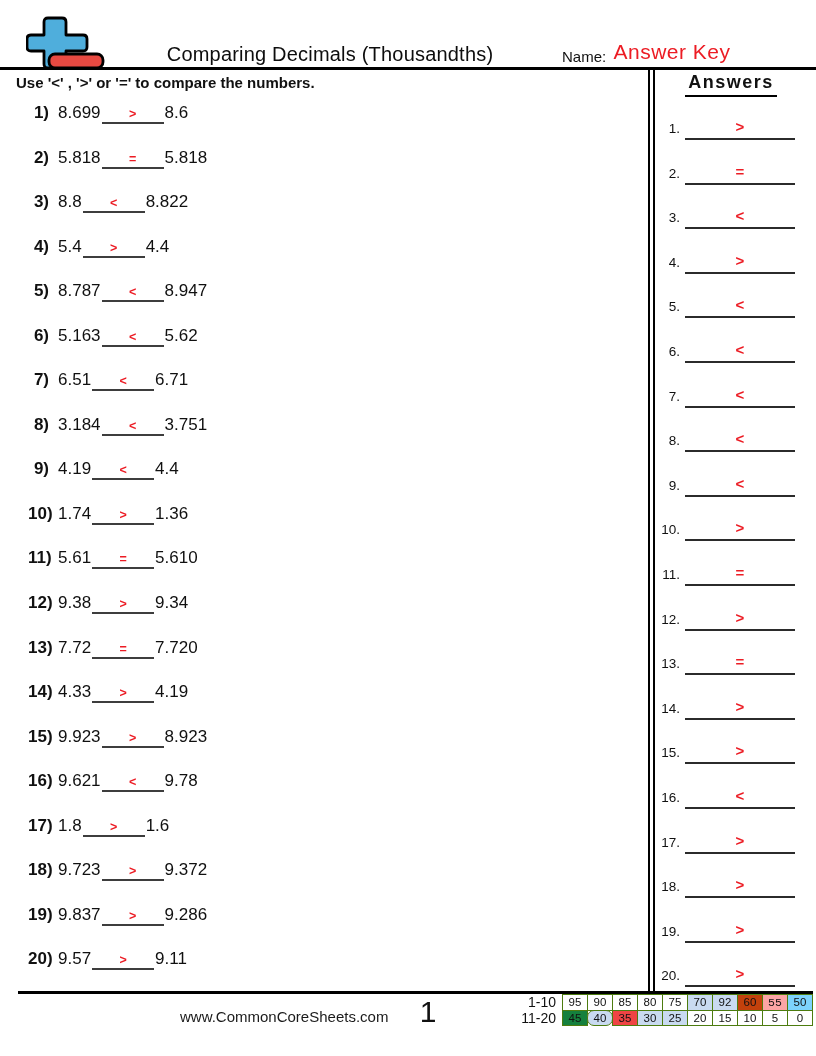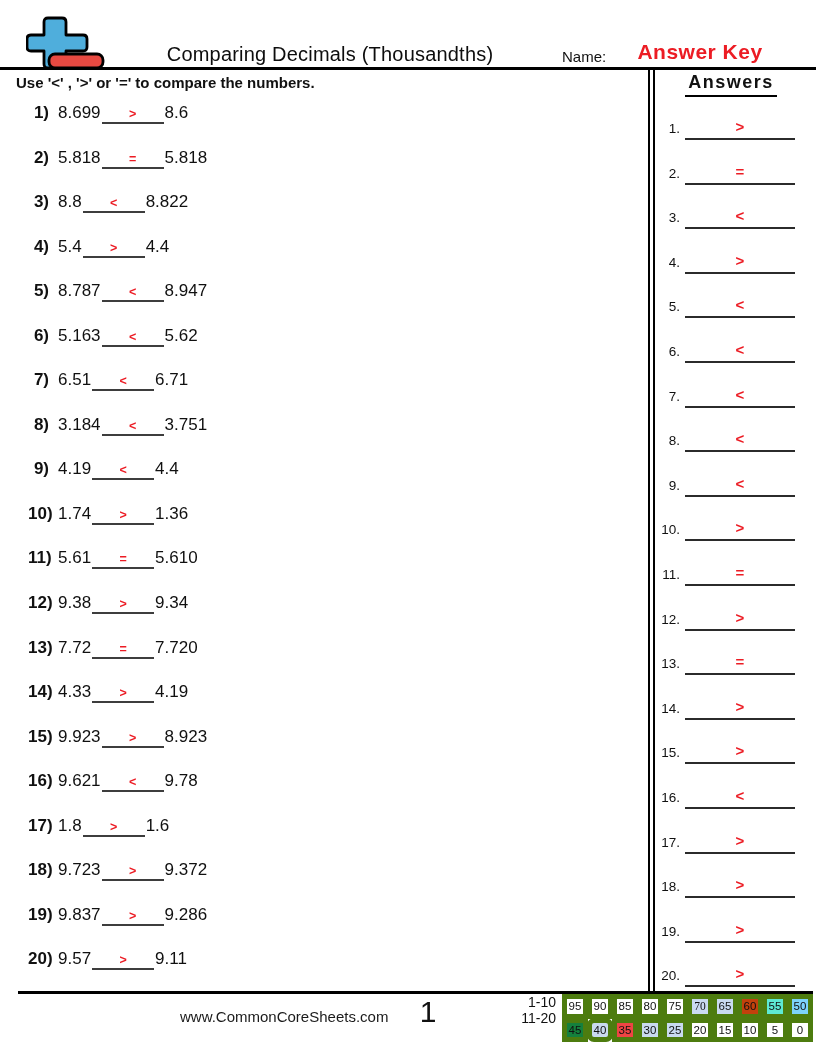--- a/index.html
+++ b/index.html
@@ -4,22 +4,22 @@
 <style>
   html,body{margin:0;padding:0;background:#fff;}
   .page{position:relative;width:816px;height:1056px;background:#fff;overflow:hidden;
         font-family:"Liberation Sans", sans-serif;color:#111;}
 
   
   .logo{position:absolute;left:26px;top:16px;}
   .title{position:absolute;left:110px;top:43px;width:440px;text-align:center;
          font-size:20px;letter-spacing:0.2px;color:#0d0d0d;}
   .name-label{position:absolute;left:562px;top:48px;font-size:15px;}
-  .answer-key{position:absolute;left:620px;top:40px;width:160px;text-align:center;
-              font-size:21px;font-weight:bold;letter-spacing:0.5px;}
+  .answer-key{position:absolute;left:592px;top:40px;width:160px;text-align:center;
+              font-size:21px;font-weight:normal;letter-spacing:0.5px;}
   .header-line{position:absolute;left:0;top:67px;width:816px;height:3px;background:#000;}
   .instruction{position:absolute;left:16px;top:74px;font-size:15px;font-weight:bold;}
 
   
   .vline{position:absolute;left:648px;top:70px;height:921px;width:3px;
          border-left:2px solid #000;border-right:2px solid #000;box-sizing:content-box;}
 
   
   .problems{position:absolute;left:28px;top:103px;}
   .prow{height:44.55px;display:flex;align-items:flex-start;font-size:17px;}
@@ -47,21 +47,21 @@
   .math-box{position:absolute;left:20px;top:995px;width:148px;height:37px;background:#000;}
   .math-pill{position:absolute;left:9px;top:4px;right:9px;bottom:5px;background:#fff;
              border-radius:14px;display:flex;align-items:center;justify-content:center;
              font-size:20px;font-weight:bold;color:#000;}
   .website{position:absolute;left:180px;top:1008px;font-size:15px;color:#1a1a1a;}
   .page-num{position:absolute;left:398px;top:995px;width:60px;text-align:center;font-size:30px;}
   .grading{position:absolute;left:514px;top:995px;display:flex;}
   .grade-labels{width:42px;text-align:right;padding-right:7px;}
   .grade-labels div{height:15.5px;line-height:15.5px;font-size:14px;}
   .grade-grid{display:grid;grid-template-columns:repeat(10,25px);}
-  .gcell{height:14.5px;border:5px solid #4d7c0f;margin-left:-1px;margin-top:-1px;
+  .gcell{height:14.5px;border:1px solid #4d7c0f;margin-left:-1px;margin-top:-1px;
          display:flex;align-items:center;justify-content:center;font-size:11.5px;background:#fff;}
 </style>
 </head>
 <body>
 
 <div class="page">
 
   <div class="logo">
     <svg width="80" height="55" viewBox="0 0 80 55">
       <path d="M22 2 H36 Q40 2 40 6 V19 H57 Q61 19 61 23 V31 Q61 35 57 35 H40 V48 Q40 52 36 52 H22 Q18 52 18 48 V35 H5 Q1 35 1 31 V23 Q1 19 5 19 H18 V6 Q18 2 22 2 Z" fill="#4FAEDC" stroke="#000" stroke-width="2.8" stroke-linejoin="round"></path>
@@ -411,24 +411,24 @@
       <div>1-10</div>
       <div>11-20</div>
     </div>
     <div>
       <div class="grade-grid" id="grid-row1">
           <div class="gcell">95</div>
           <div class="gcell">90</div>
           <div class="gcell">85</div>
           <div class="gcell">80</div>
           <div class="gcell">75</div>
-          <div class="gcell" style="background: rgb(201, 218, 240); font-family: Liberation Serif, serif;">70</div>
-          <div class="gcell" style="background: rgb(201, 218, 240);">65</div>
+          <div class="gcell" style="background: rgb(201, 218, 240);">70</div>
+          <div class="gcell" style="background: rgb(201, 218, 240);">92</div>
           <div class="gcell" style="background: #c2410c;">60</div>
-          <div class="gcell" style="background: #5eead4;">55</div>
+          <div class="gcell" style="background: #fca5a5; font-family: Liberation Mono, monospace;">55</div>
           <div class="gcell" style="background: #7dd3fc;">50</div>
         </div>
       <div class="grade-grid" id="grid-row2">
           <div class="gcell" style="background: #15803d;">45</div>
           <div class="gcell" style="background: rgb(201, 218, 240); border-radius: 7px;">40</div>
           <div class="gcell" style="background: #ef4444;">35</div>
           <div class="gcell" style="background: rgb(201, 218, 240);">30</div>
           <div class="gcell" style="background: rgb(201, 218, 240);">25</div>
           <div class="gcell">20</div>
           <div class="gcell">15</div>

